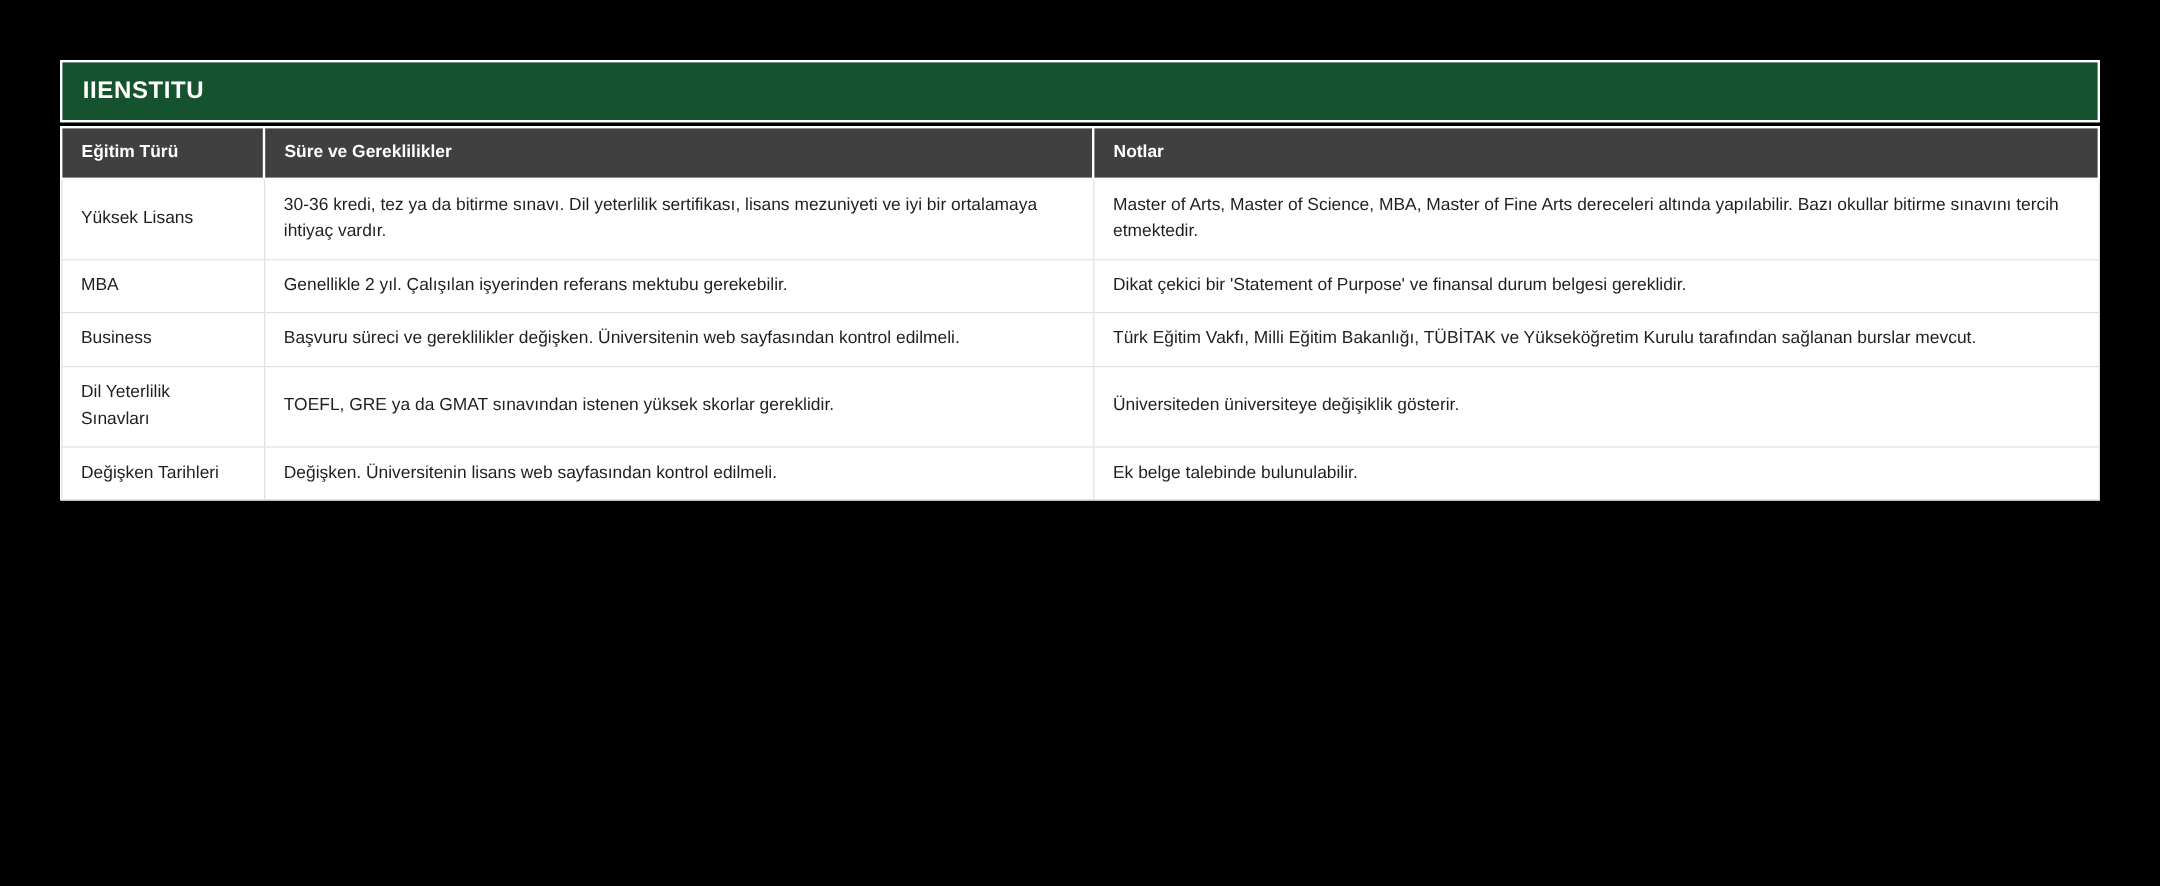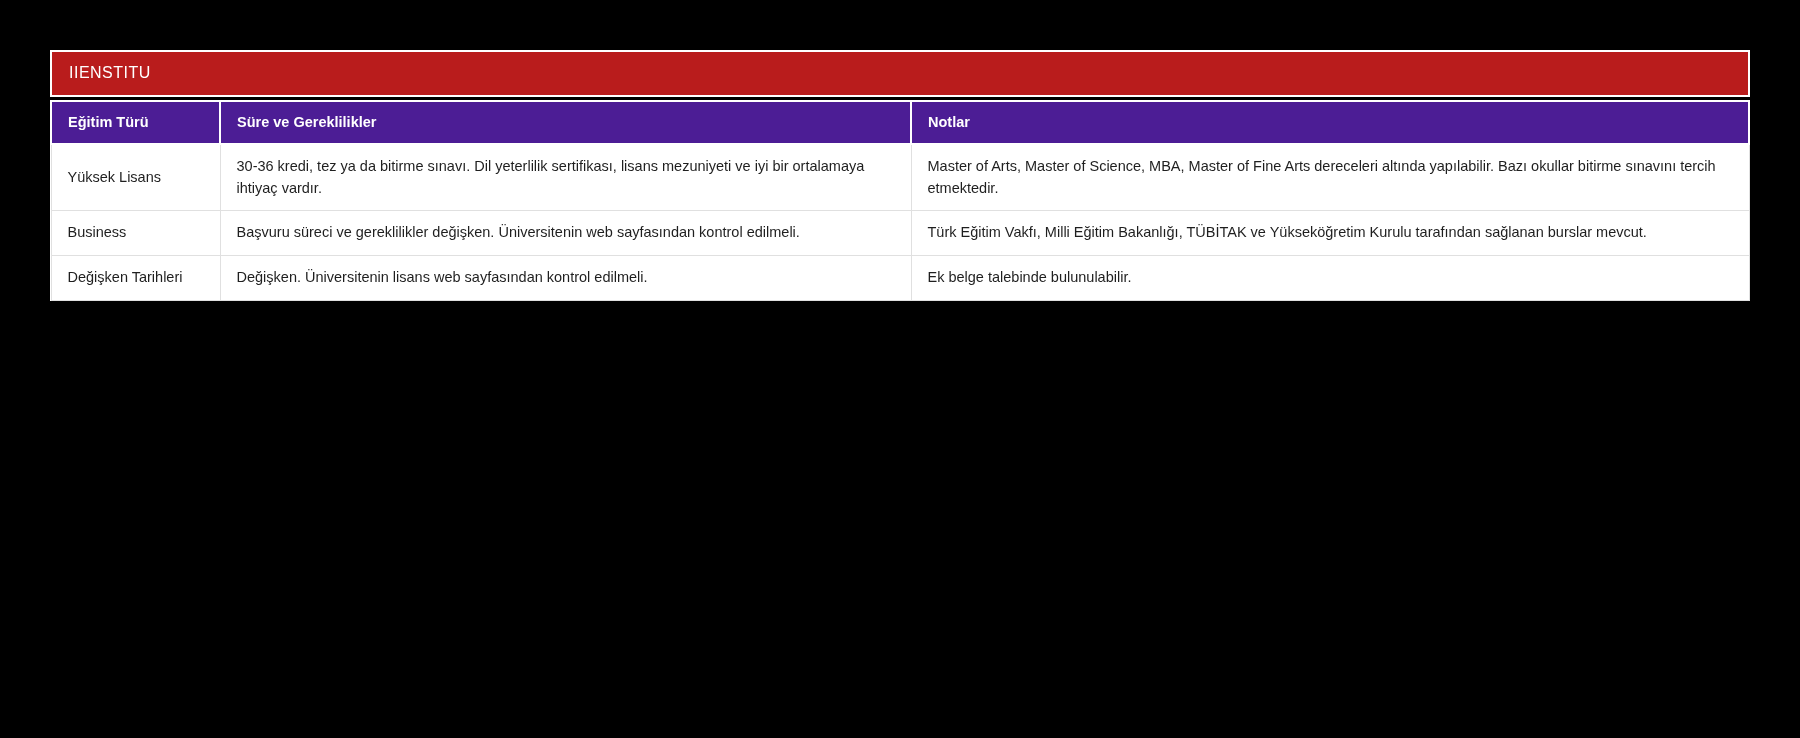--- a/index.html
+++ b/index.html
@@ -17,37 +17,37 @@
   }
   .tablewrap {
     position: absolute;
     left: 50px;
     top: 50px;
     width: 1700px;
   }
   .caption {
     box-sizing: border-box;
     border: 2px solid #ffffff;
-    background: #b91c1c;
+    background: #14532d;
     color: #ffffff;
-    font-size: 16px;
-    font-weight: 400;
+    font-size: 20px;
+    font-weight: 700;
     letter-spacing: 0.5px;
     padding: 11px 17px;
     line-height: 1.3;
   }
   table.datatable {
     width: 100%;
     margin-top: 3px;
     border-collapse: collapse;
     table-layout: fixed;
     background: #ffffff;
   }
   table.datatable th {
-    background: #4c1d95;
+    background: #404040;
     color: #ffffff;
     border: 2px solid #ffffff;
     font-size: 14.5px;
     font-weight: 700;
     text-align: left;
     padding: 10px 16px;
     line-height: 1.45;
   }
   table.datatable td {
     background: #ffffff;
@@ -85,23 +85,33 @@
           <th>Notlar</th>
         </tr>
       </thead>
       <tbody>
         <tr>
           <td class="c1">Yüksek Lisans</td>
           <td>30-36 kredi, tez ya da bitirme sınavı. Dil yeterlilik sertifikası, lisans mezuniyeti ve iyi bir ortalamaya ihtiyaç vardır.</td>
           <td>Master of Arts, Master of Science, MBA, Master of Fine Arts dereceleri altında yapılabilir. Bazı okullar bitirme sınavını tercih etmektedir.</td>
         </tr>
         <tr>
+          <td class="c1">MBA</td>
+          <td>Genellikle 2 yıl. Çalışılan işyerinden referans mektubu gerekebilir.</td>
+          <td>Dikat çekici bir 'Statement of Purpose' ve finansal durum belgesi gereklidir.</td>
+        </tr>
+        <tr>
           <td class="c1">Business</td>
           <td>Başvuru süreci ve gereklilikler değişken. Üniversitenin web sayfasından kontrol edilmeli.</td>
           <td>Türk Eğitim Vakfı, Milli Eğitim Bakanlığı, TÜBİTAK ve Yükseköğretim Kurulu tarafından sağlanan burslar mevcut.</td>
+        </tr>
+        <tr>
+          <td class="c1">Dil Yeterlilik Sınavları</td>
+          <td>TOEFL, GRE ya da GMAT sınavından istenen yüksek skorlar gereklidir.</td>
+          <td>Üniversiteden üniversiteye değişiklik gösterir.</td>
         </tr>
         <tr>
           <td class="c1">Değişken Tarihleri</td>
           <td>Değişken. Üniversitenin lisans web sayfasından kontrol edilmeli.</td>
           <td>Ek belge talebinde bulunulabilir.</td>
         </tr>
       </tbody>
     </table>
 
   </div>

